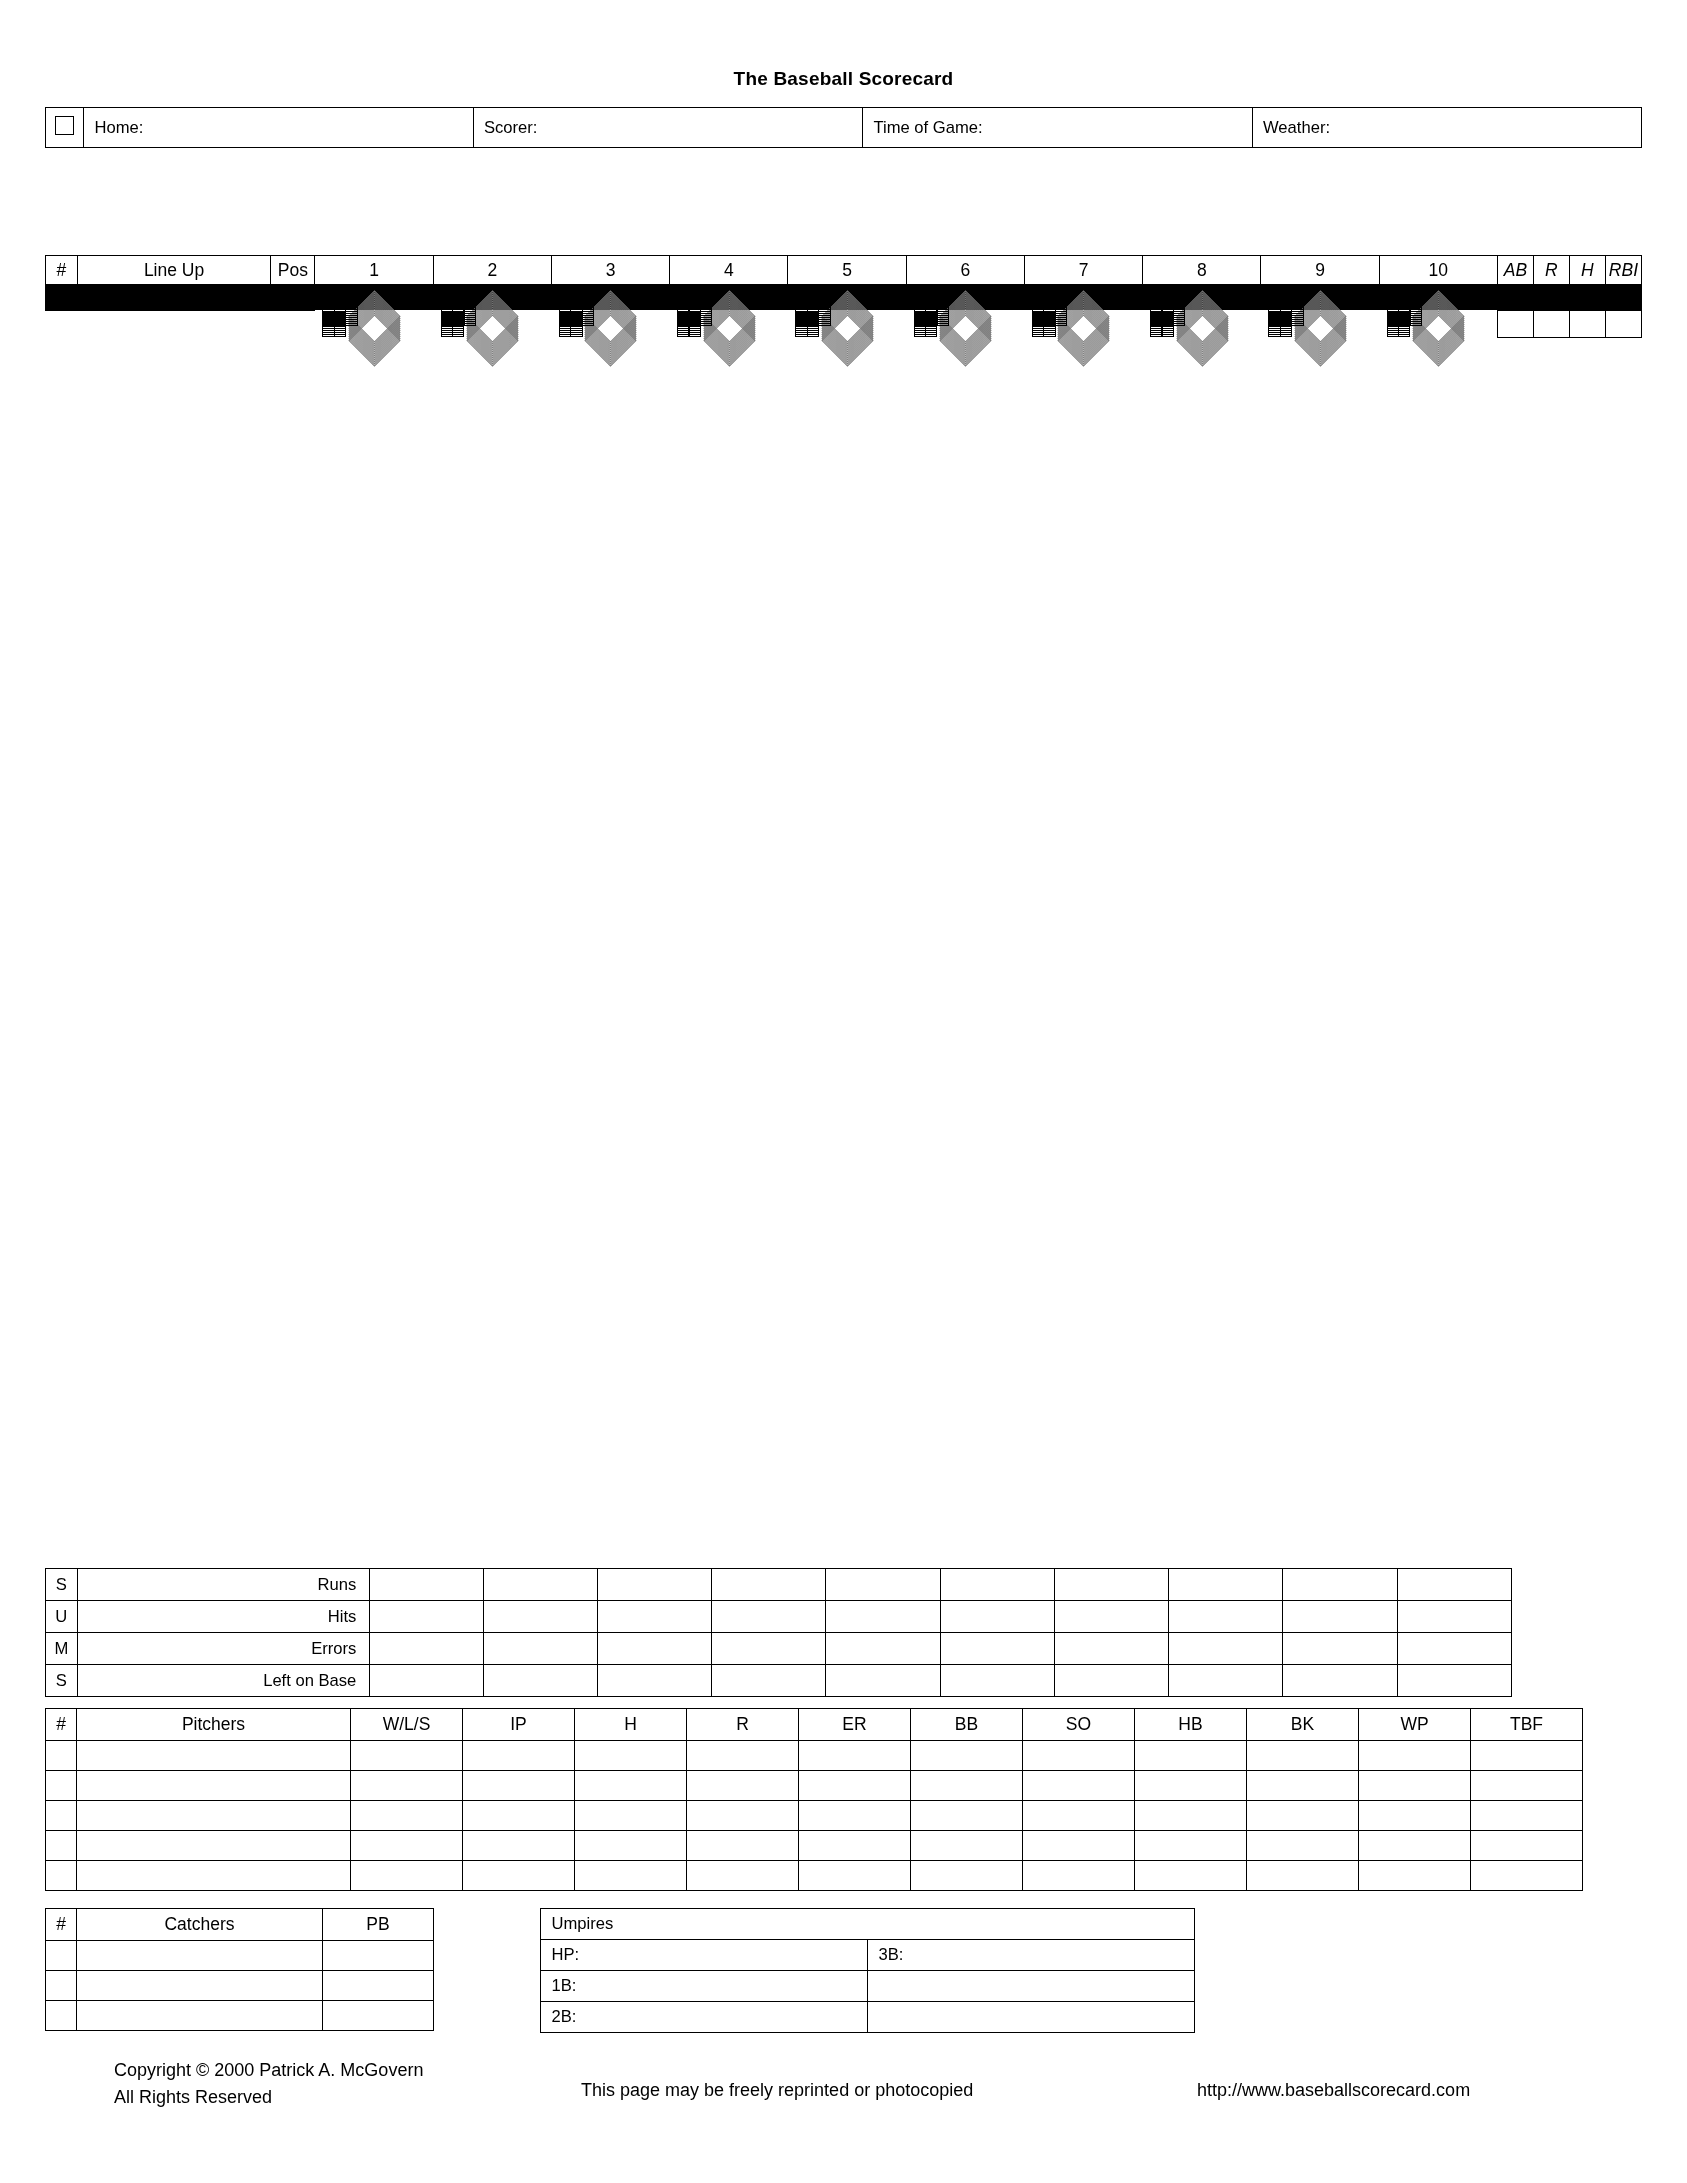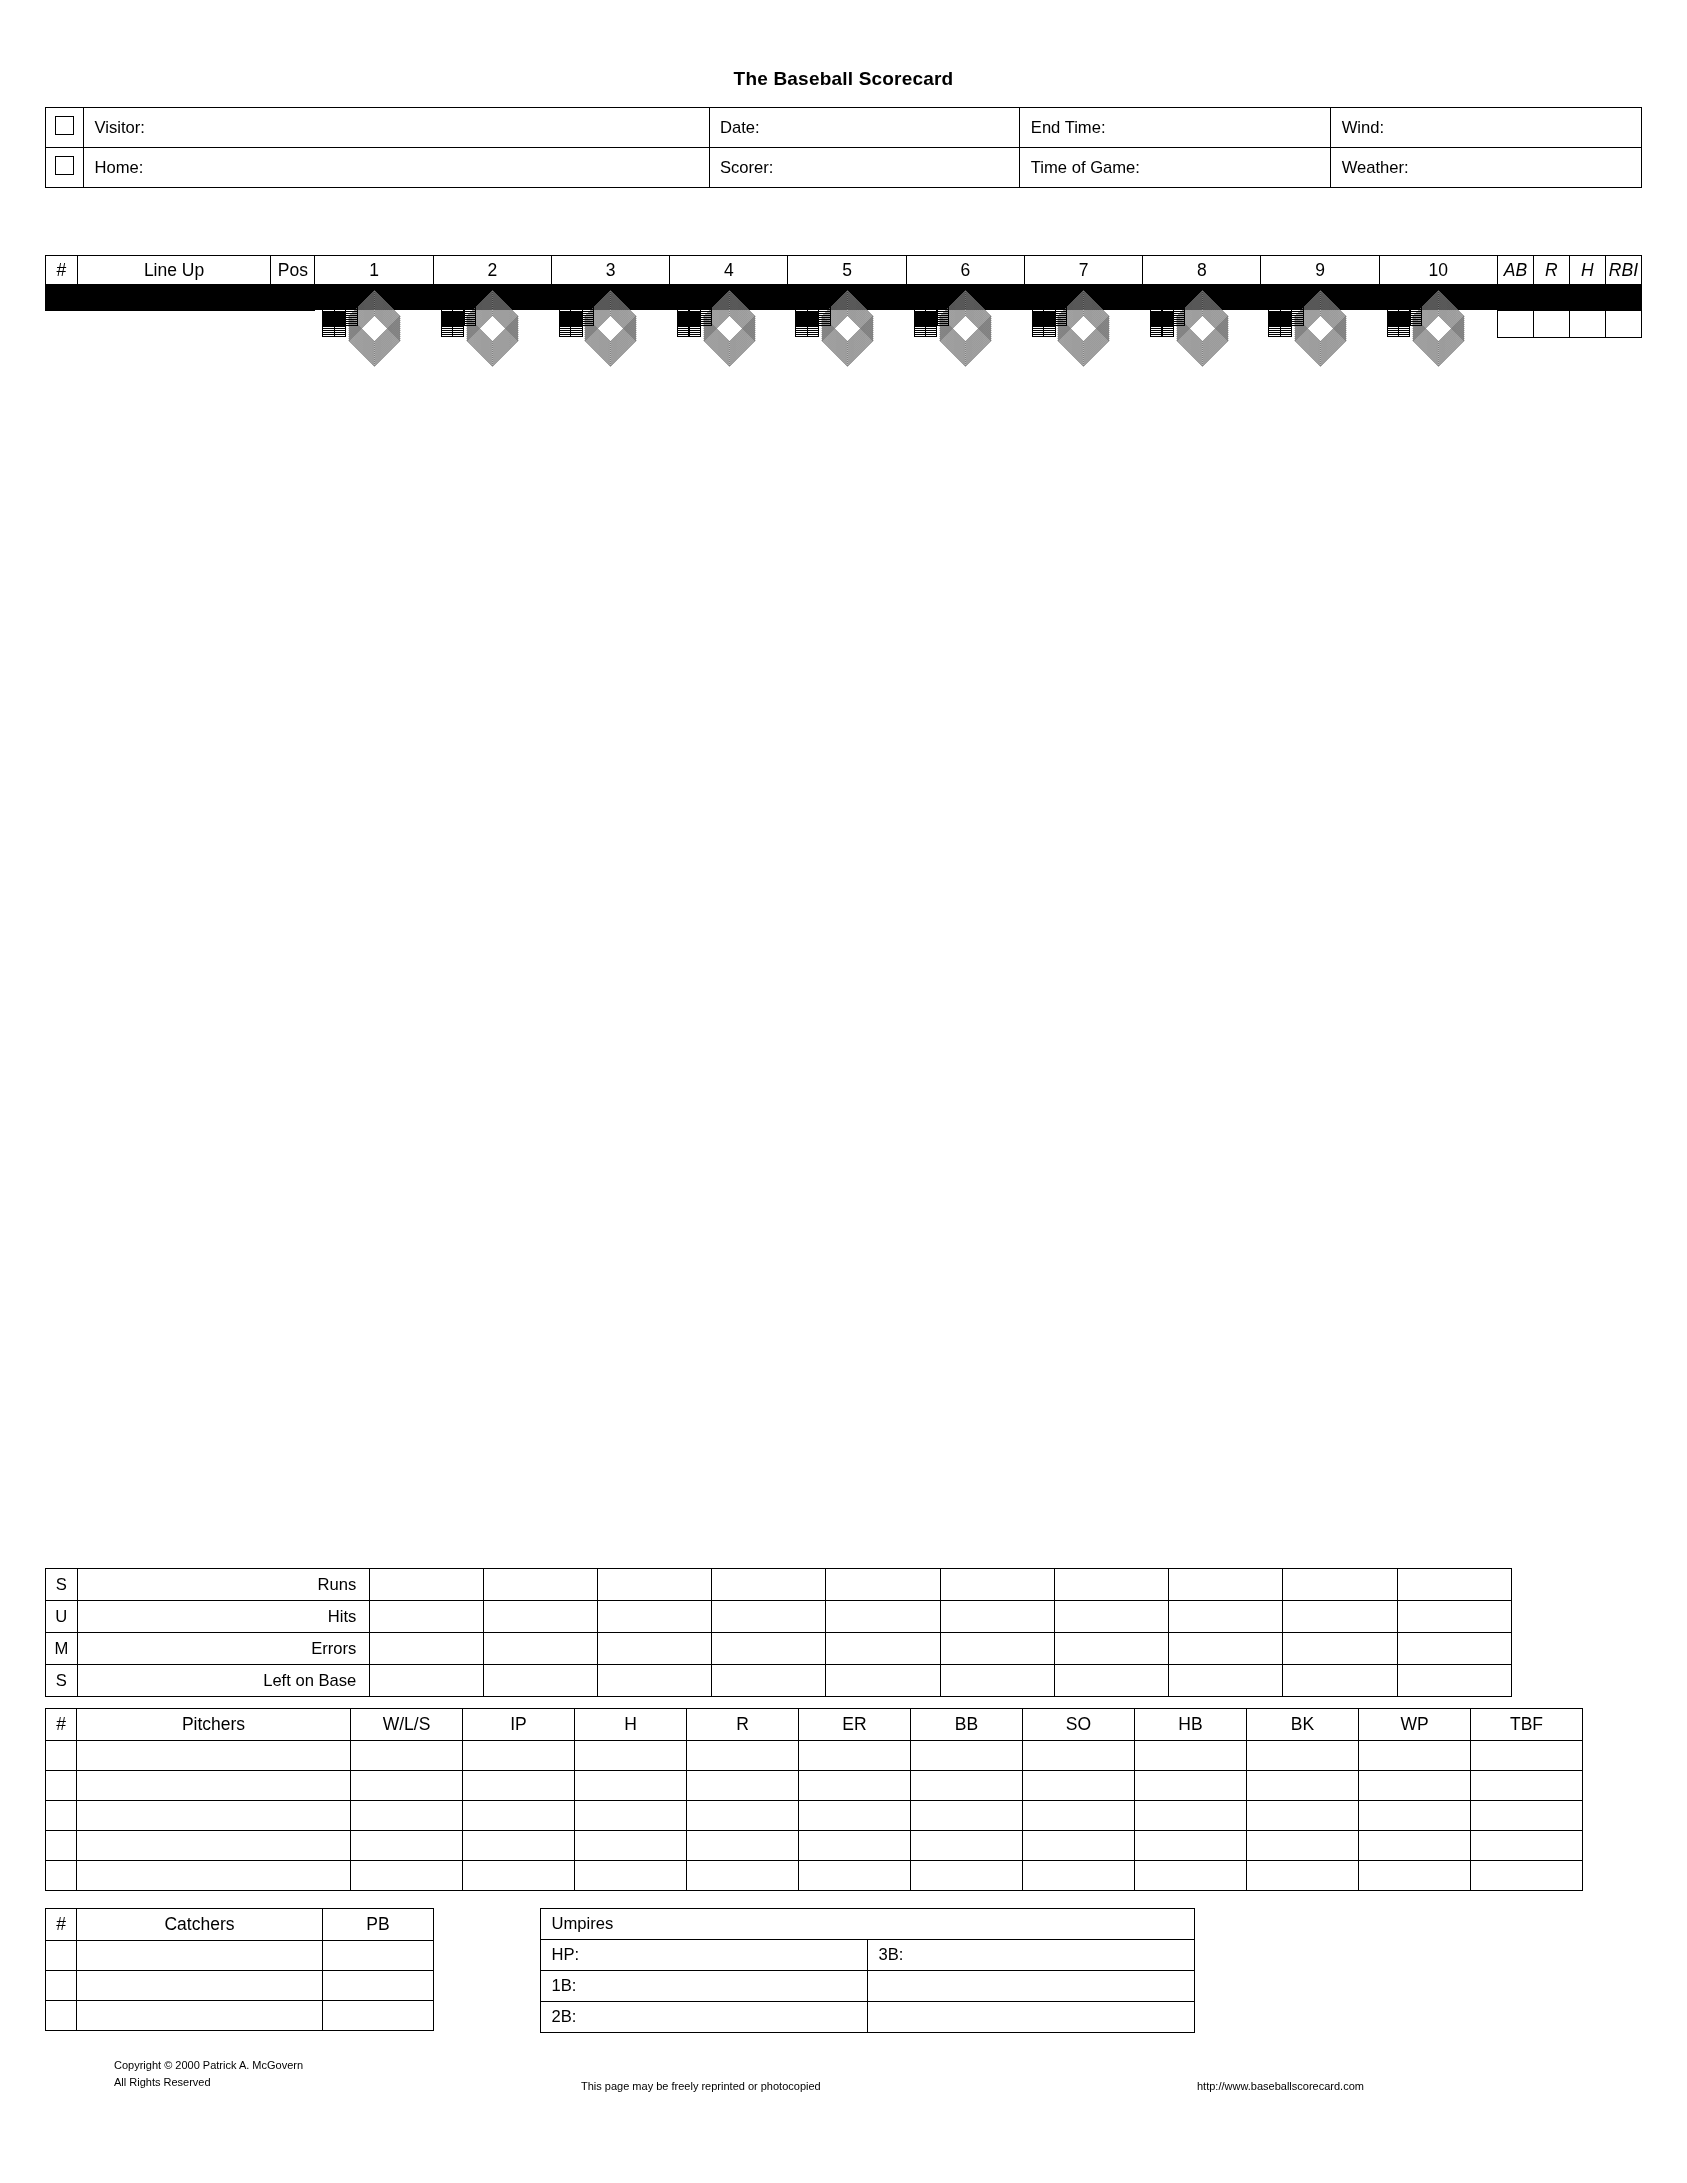--- a/index.html
+++ b/index.html
@@ -208,21 +208,21 @@
   #umpires td { height: 30px; }
   .ump-l { width: 328px; margin-top: 44px; }
 
   
   #footer {
     position: absolute;
     left: 0;
     top: 2057px;
     width: 1687px;
     height: 70px;
-    font-size: 11px;
+    font-size: 18px;
   }
   #copyright {
     position: absolute;
     left: 114px;
     top: 0;
     line-height: 1.5;
   }
   #reprint {
     position: absolute;
     left: 581px;
@@ -237,29 +237,20 @@
 </head>
 <body>
 
 <div id="page">
 
   <div class="title">The Baseball Scorecard</div>
 
   <div id="info-wrap">
     <table id="info-table">
       <tbody>
-      <tr>
-        <td class="cb-cell">
-          <span class="checkbox"></span>
-        </td>
-        <td class="lbl" style="width:614px;">Visitor:</td>
-        <td class="lbl">Date:</td>
-        <td class="lbl">End Time:</td>
-        <td class="lbl">Wind:</td>
-      </tr>
       <tr>
         <td class="cb-cell">
           <span class="checkbox"></span>
         </td>
         <td class="lbl">Home:</td>
         <td class="lbl">Scorer:</td>
         <td class="lbl">Time of Game:</td>
         <td class="lbl">Weather:</td>
       </tr>
     </tbody>

